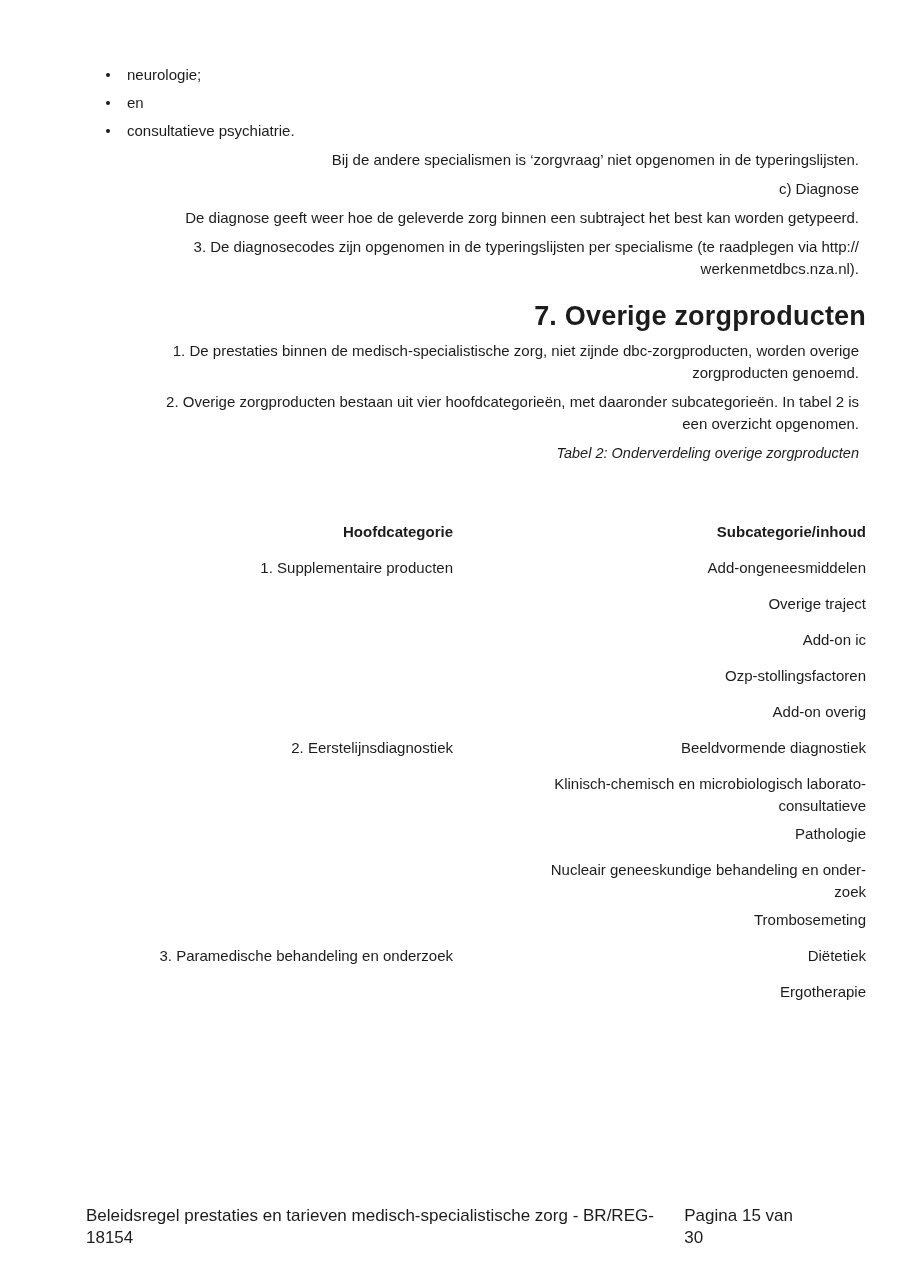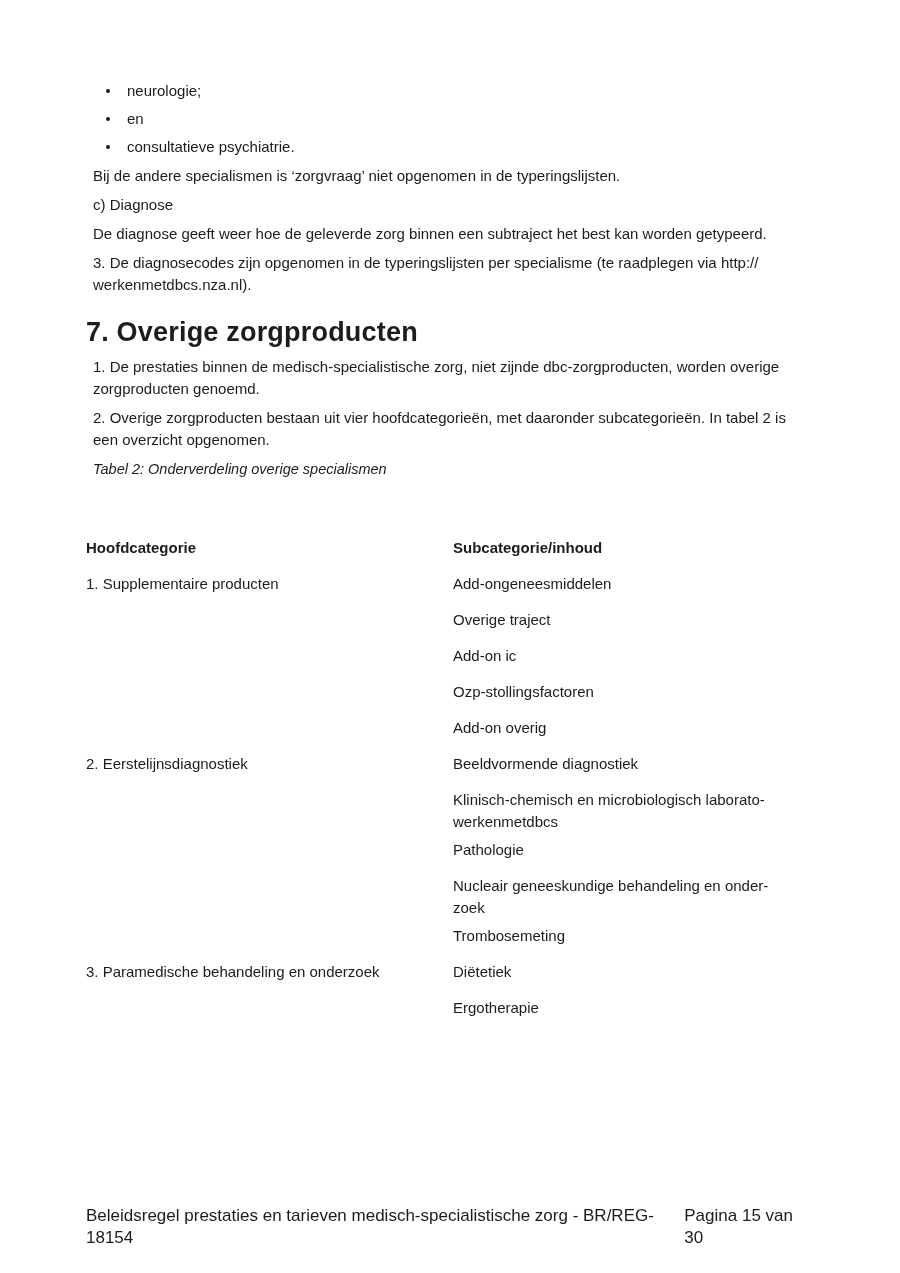--- a/index.html
+++ b/index.html
@@ -12,24 +12,25 @@
     width: 900px;
     height: 1273px;
     background: #ffffff;
     font-family: "Liberation Sans", sans-serif;
     color: #1c1c1c;
     overflow: hidden;
   }
   .content {
     position: absolute;
     left: 86px;
-    top: 80px;
+    top: 64px;
     width: 780px;
     font-size: 15px;
     line-height: 22px;
+    text-align: right;
   }
   .content p {
     margin: 7px;
     white-space: pre-line;
   }
   ul.bullets {
     list-style: none;
     margin: 0;
     padding: 0;
   }
@@ -124,21 +125,21 @@
 werkenmetdbcs.nza.nl).</p>
 
     <h1 class="heading">7. Overige zorgproducten</h1>
 
     <p class="p-prestaties">1. De prestaties binnen de medisch-specialistische zorg, niet zijnde dbc-zorgproducten, worden overige
 zorgproducten genoemd.</p>
 
     <p class="p-hoofdcat">2. Overige zorgproducten bestaan uit vier hoofdcategorieën, met daaronder subcategorieën. In tabel 2 is
 een overzicht opgenomen.</p>
 
-    <p class="caption">Tabel 2: Onderverdeling overige specialismen</p>
+    <p class="caption">Tabel 2: Onderverdeling overige zorgproducten</p>
 
     <div class="tbl">
       <div class="tblrow tbl-header">
         <div>Hoofdcategorie</div>
         <div>Subcategorie/inhoud</div>
       </div>
       <div id="tbl-rows">
           <div class="tblrow">
             <div>1. Supplementaire producten</div>
             <div>
@@ -147,21 +148,21 @@
               <div class="sub">Add-on ic</div>
               <div class="sub">Ozp-stollingsfactoren</div>
               <div class="sub">Add-on overig</div>
             </div>
           </div>
           <div class="tblrow">
             <div>2. Eerstelijnsdiagnostiek</div>
             <div>
               <div class="sub">Beeldvormende diagnostiek</div>
               <div class="sub tight">Klinisch-chemisch en microbiologisch laborato-
-werkenmetdbcs</div>
+consultatieve</div>
               <div class="sub">Pathologie</div>
               <div class="sub tight">Nucleair geneeskundige behandeling en onder-
 zoek</div>
               <div class="sub">Trombosemeting</div>
             </div>
           </div>
           <div class="tblrow">
             <div>3. Paramedische behandeling en onderzoek</div>
             <div>
               <div class="sub">Diëtetiek</div>

